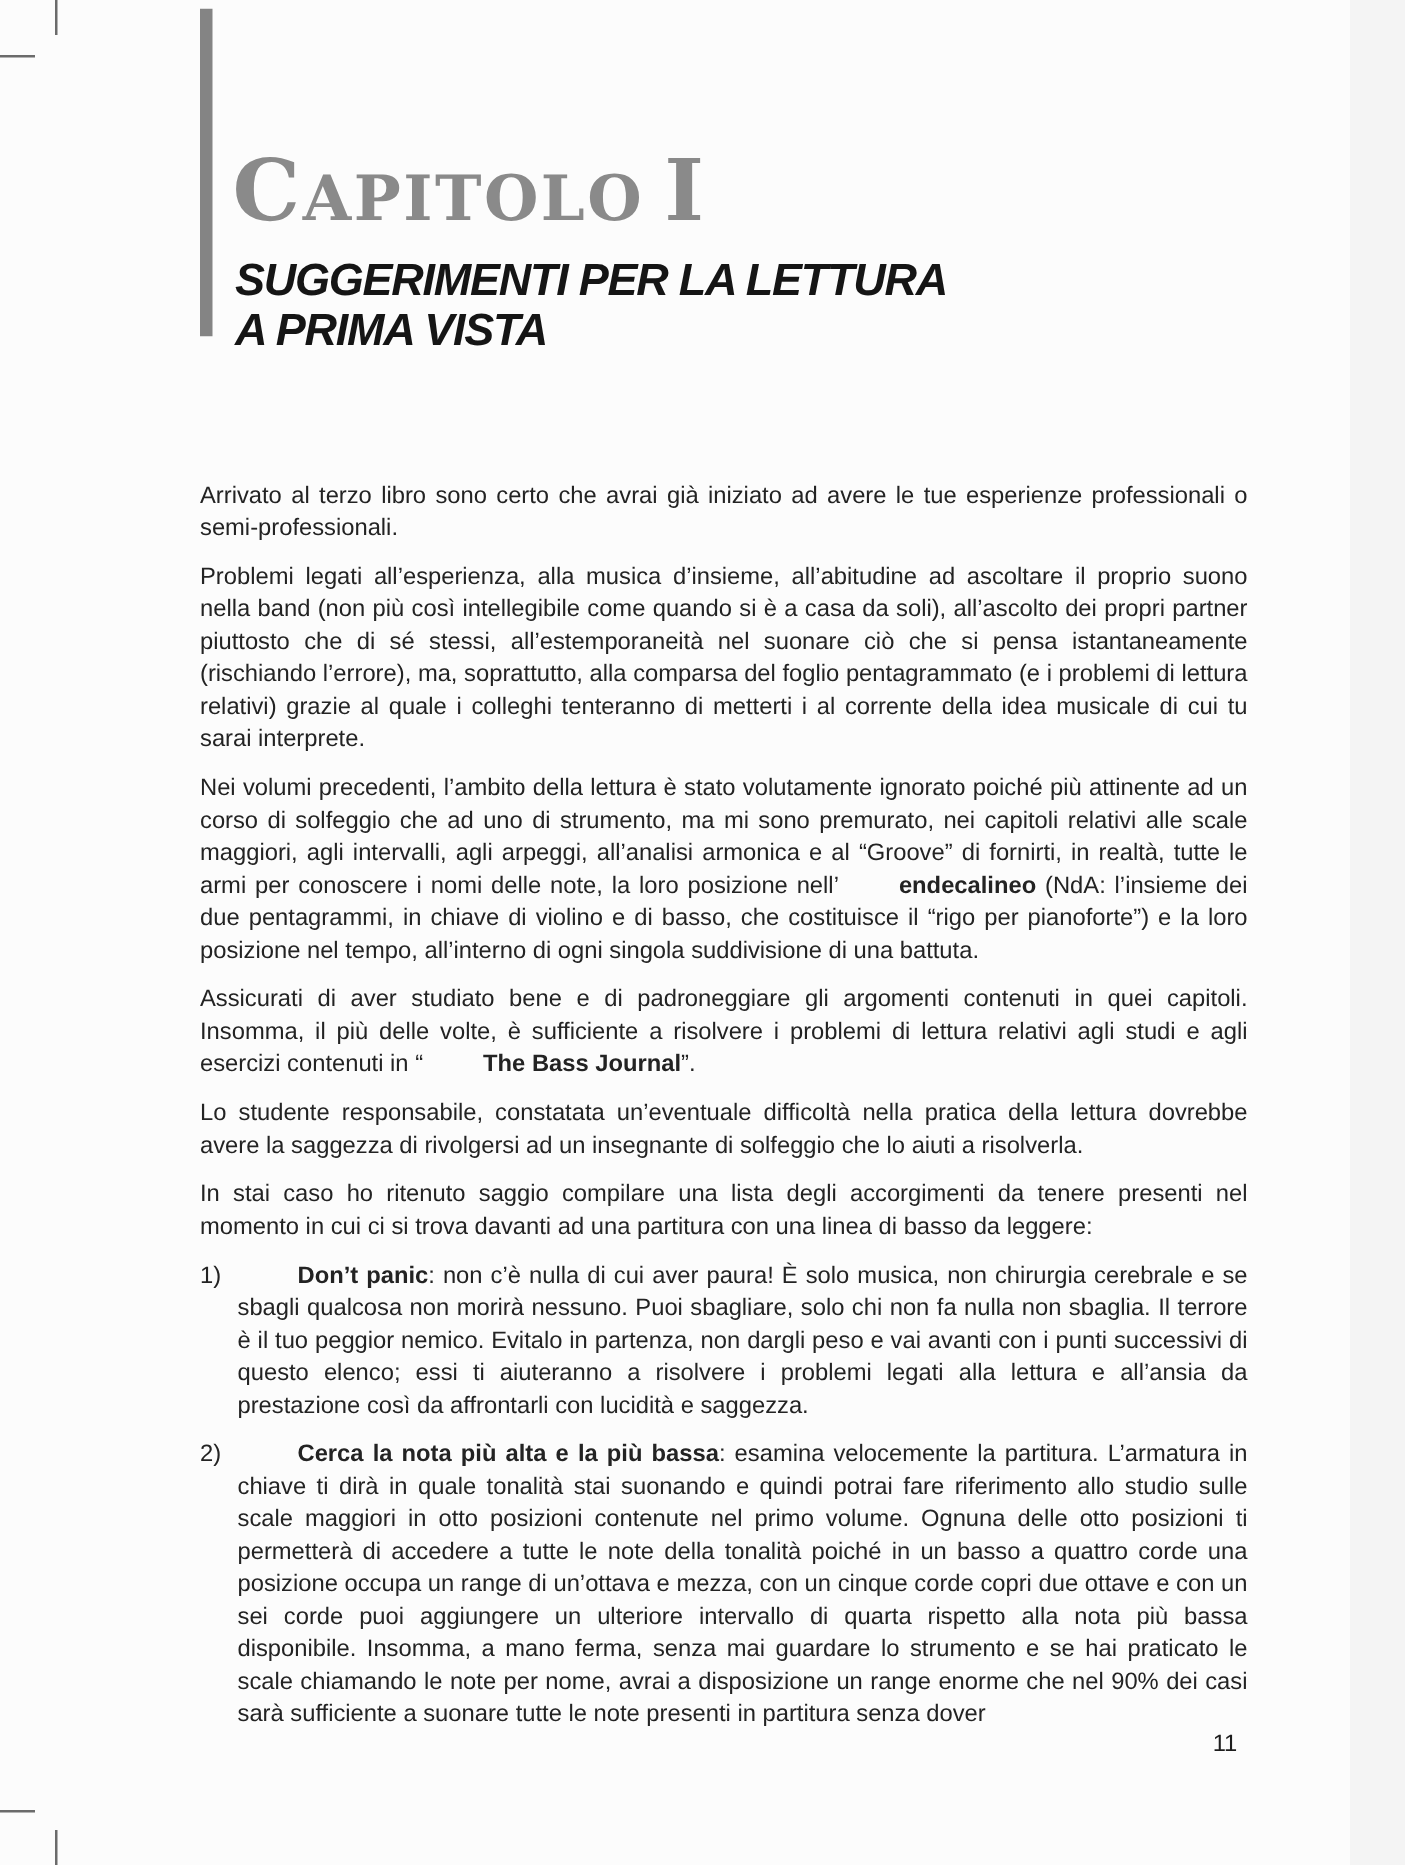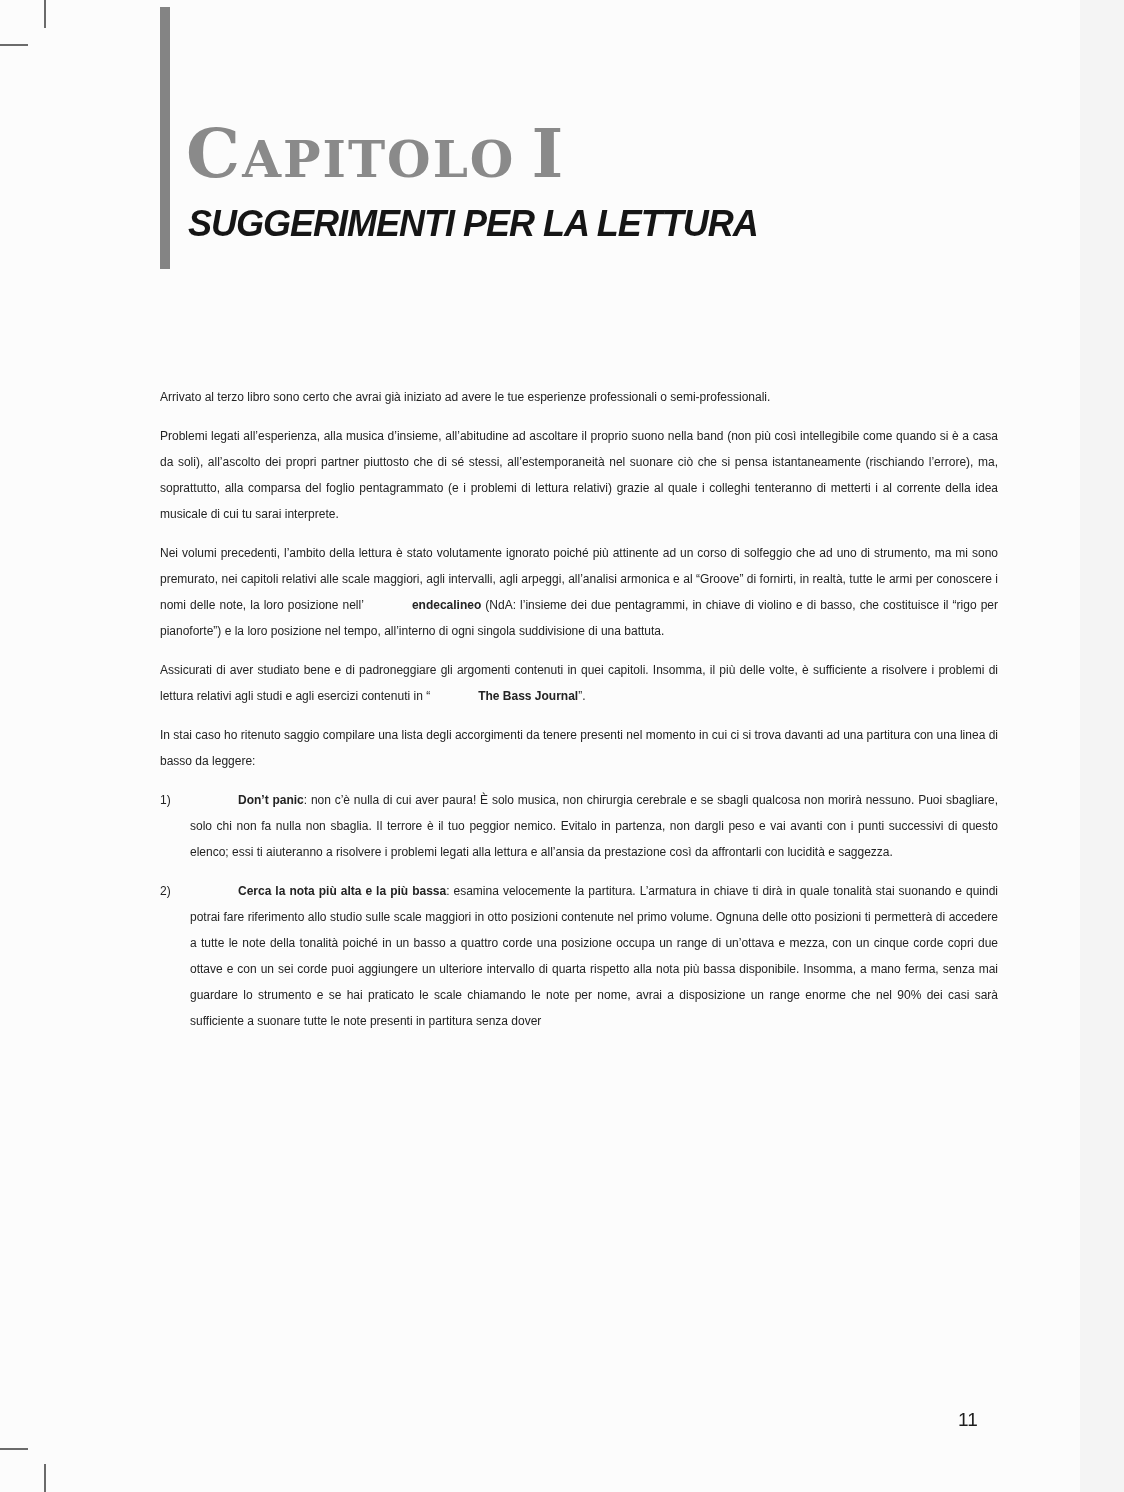--- a/index.html
+++ b/index.html
@@ -52,60 +52,62 @@
     position:absolute;left:188px;top:204px;
     font-size:36px;font-weight:bold;
     letter-spacing:-1px;line-height:40px;
     color:var(--subtitle);
     font-style:italic;
   }
   .sub-line{display:block;}
   
   .body-col{
     position:absolute;left:160px;top:384px;width:838px;
-    font-size:12px;line-height:26px;
+    font-size:19px;line-height:26px;
   }
   .para{text-align:justify;margin-top:13px;hyphens:none;}
   .para.first{margin-top:0;}
   .para.tight{margin-top:0;}
   .li-block{display:flex;margin-top:13px;}
   .li-marker{width:30px;flex-shrink:0;}
   .li-content{flex:1;text-align:justify;hyphens:none;}
   .b{font-weight:bold;margin-left:48px;}
   
   .page-num{
     position:absolute;left:958px;top:1385px;width:44px;
-    font-size:19px;color:#1d1d1d;margin-top:24px;
+    font-size:19px;text-align:center;color:#1d1d1d;
   }
 </style>
 </head>
 <body>
 
 <div class="sheet">
 
   <div class="crop v tl-v"></div>
   <div class="crop h tl-h"></div>
   <div class="crop v tr-v"></div>
   <div class="crop h tr-h"></div>
   <div class="crop h bl-h"></div>
   <div class="crop v bl-v"></div>
   <div class="crop h br-h"></div>
   <div class="crop v br-v"></div>
 
   <div class="accent-bar"></div>
   <h1 class="chapter"><span class="ch-big">C</span><span class="ch-small">APITOLO</span><span class="ch-big ch-num">I</span></h1>
   <h2 class="subtitle">
     <span class="sub-line">SUGGERIMENTI PER LA LETTURA</span>
+    <span class="sub-line">A PRIMA VISTA</span>
   </h2>
 
   <main class="body-col" id="blocks">
       <p class="para first"><span>Arrivato al terzo libro sono certo che avrai già iniziato ad avere le tue esperienze professionali o semi-professionali.</span></p>
       <p class="para"><span>Problemi legati all’esperienza, alla musica d’insieme, all’abitudine ad ascoltare il proprio suono nella band (non più così intellegibile come quando si è a casa da soli), all’ascolto dei propri partner piuttosto che di sé stessi, all’estemporaneità nel suonare ciò che si pensa istantaneamente (rischiando l’errore), ma, soprattutto, alla comparsa del foglio pentagrammato (e i problemi di lettura relativi) grazie al quale i colleghi tenteranno di metterti i al corrente della idea musicale di cui tu sarai interprete.</span></p>
       <p class="para"><span>Nei volumi precedenti, l’ambito della lettura è stato volutamente ignorato poiché più attinente ad un corso di solfeggio che ad uno di strumento, ma mi sono premurato, nei capitoli relativi alle scale maggiori, agli intervalli, agli arpeggi, all’analisi armonica e al “Groove” di fornirti, in realtà, tutte le armi per conoscere i nomi delle note, la loro posizione nell’</span><span class="b">endecalineo</span><span> (NdA: l’insieme dei due pentagrammi, in chiave di violino e di basso, che costituisce il “rigo per pianoforte”) e la loro posizione nel tempo, all’interno di ogni singola suddivisione di una battuta.</span></p>
       <p class="para"><span>Assicurati di aver studiato bene e di padroneggiare gli argomenti contenuti in quei capitoli. Insomma, il più delle volte, è sufficiente a risolvere i problemi di lettura relativi agli studi e agli esercizi contenuti in “</span><span class="b">The Bass Journal</span><span>”.</span></p>
+      <p class="para"><span>Lo studente responsabile, constatata un’eventuale difficoltà nella pratica della lettura dovrebbe avere la saggezza di rivolgersi ad un insegnante di solfeggio che lo aiuti a risolverla.</span></p>
       <p class="para"><span>In stai caso ho ritenuto saggio compilare una lista degli accorgimenti da tenere presenti nel momento in cui ci si trova davanti ad una partitura con una linea di basso da leggere:</span></p>
       <div class="li-block">
         <span class="li-marker">1)</span>
         <div class="li-content"><span class="b">Don’t panic</span><span>: non c’è nulla di cui aver paura! È solo musica, non chirurgia cerebrale e se sbagli qualcosa non morirà nessuno. Puoi sbagliare, solo chi non fa nulla non sbaglia. Il terrore è il tuo peggior nemico. Evitalo in partenza, non dargli peso e vai avanti con i punti successivi di questo elenco; essi ti aiuteranno a risolvere i problemi legati alla lettura e all’ansia da prestazione così da affrontarli con lucidità e saggezza.</span></div>
       </div>
       <div class="li-block">
         <span class="li-marker">2)</span>
         <div class="li-content"><span class="b">Cerca la nota più alta e la più bassa</span><span>: esamina velocemente la partitura. L’armatura in chiave ti dirà in quale tonalità stai suonando e quindi potrai fare riferimento allo studio sulle scale maggiori in otto posizioni contenute nel primo volume. Ognuna delle otto posizioni ti permetterà di accedere a tutte le note della tonalità poiché in un basso a quattro corde una posizione occupa un range di un’ottava e mezza, con un cinque corde copri due ottave e con un sei corde puoi aggiungere un ulteriore intervallo di quarta rispetto alla nota più bassa disponibile. Insomma, a mano ferma, senza mai guardare lo strumento e se hai praticato le scale chiamando le note per nome, avrai a disposizione un range enorme che nel 90% dei casi sarà sufficiente a suonare tutte le note presenti in partitura senza dover</span></div>
       </div>
     </main>

